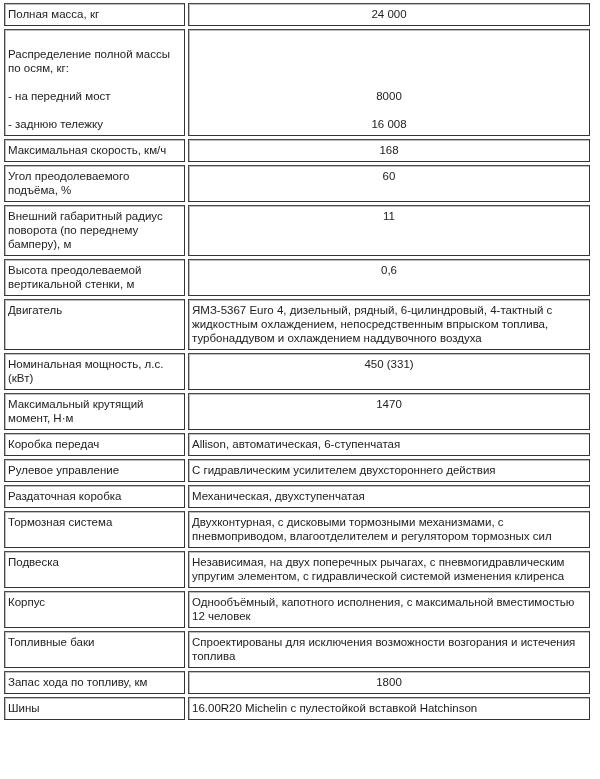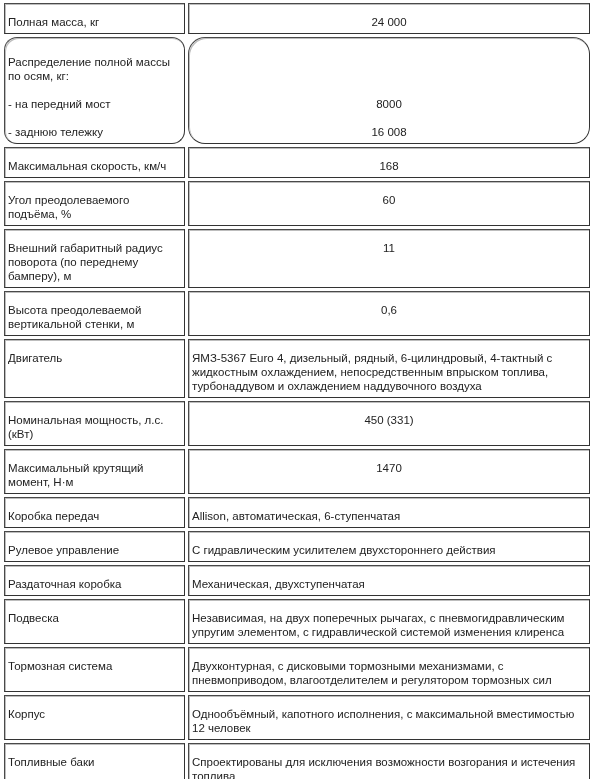--- a/index.html
+++ b/index.html
@@ -14,46 +14,46 @@
     font-size: 11.5px;
     color: #222222;
     line-height: 14px;
   }
   table.spec td {
     border: 1px solid #4a4a4a;
     border-right-color: #333333;
     border-bottom-color: #333333;
     box-shadow: inset 1px 1px 0 #bdbdbd;
     vertical-align: top;
-    padding: 11px 3px 4px 3px;
+    padding: 3px 3px 4px 3px;
   }
   td.label { width: 173px; }
   td.value { text-align: left; margin-left: 19px; }
   td.value.center { text-align: center; }
   .line { display: block; }
   .gap { display: block; height: 14px; }
 </style>
 </head>
 <body>
 
 <table class="spec">
   <tbody>
     <tr>
       <td class="label">Полная масса, кг</td>
       <td class="value center">24 000</td>
     </tr>
     <tr>
-      <td class="label" style="padding-top:17px;border-radius:13px;">
+      <td class="label" style="padding-top:17px;">
         <span class="line">Распределение полной массы по осям, кг:</span>
         <span class="gap"></span>
         <span class="line">- на передний мост</span>
         <span class="gap"></span>
         <span class="line">- заднюю тележку</span>
       </td>
-      <td class="value center" style="padding-top:59px;border-radius:17px;">
+      <td class="value center" style="padding-top:59px;">
         <span class="line">8000</span>
         <span class="gap"></span>
         <span class="line">16 008</span>
       </td>
     </tr>
     <tr>
       <td class="label">Максимальная скорость, км/ч</td>
       <td class="value center">168</td>
     </tr>
     <tr>
@@ -86,26 +86,26 @@
     </tr>
     <tr>
       <td class="label">Рулевое управление</td>
       <td class="value">С гидравлическим усилителем двухстороннего действия</td>
     </tr>
     <tr>
       <td class="label">Раздаточная коробка</td>
       <td class="value">Механическая, двухступенчатая</td>
     </tr>
     <tr>
+      <td class="label">Тормозная система</td>
+      <td class="value">Двухконтурная, с дисковыми тормозными механизмами, с пневмоприводом, влагоотделителем и регулятором тормозных сил</td>
+    </tr>
+    <tr>
       <td class="label">Подвеска</td>
       <td class="value">Независимая, на двух поперечных рычагах, с пневмогидравлическим упругим элементом, с гидравлической системой изменения клиренса</td>
-    </tr>
-    <tr>
-      <td class="label">Тормозная система</td>
-      <td class="value">Двухконтурная, с дисковыми тормозными механизмами, с пневмоприводом, влагоотделителем и регулятором тормозных сил</td>
     </tr>
     <tr>
       <td class="label">Корпус</td>
       <td class="value">Однообъёмный, капотного исполнения, с максимальной вместимостью 12 человек</td>
     </tr>
     <tr>
       <td class="label">Топливные баки</td>
       <td class="value">Спроектированы для исключения возможности возгорания и истечения топлива</td>
     </tr>
     <tr>

